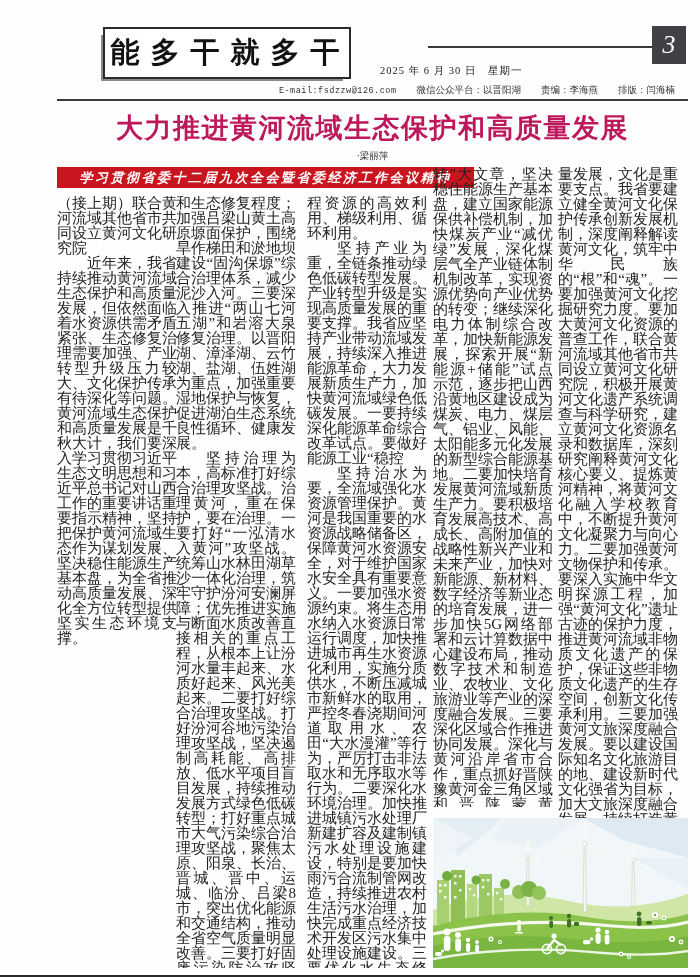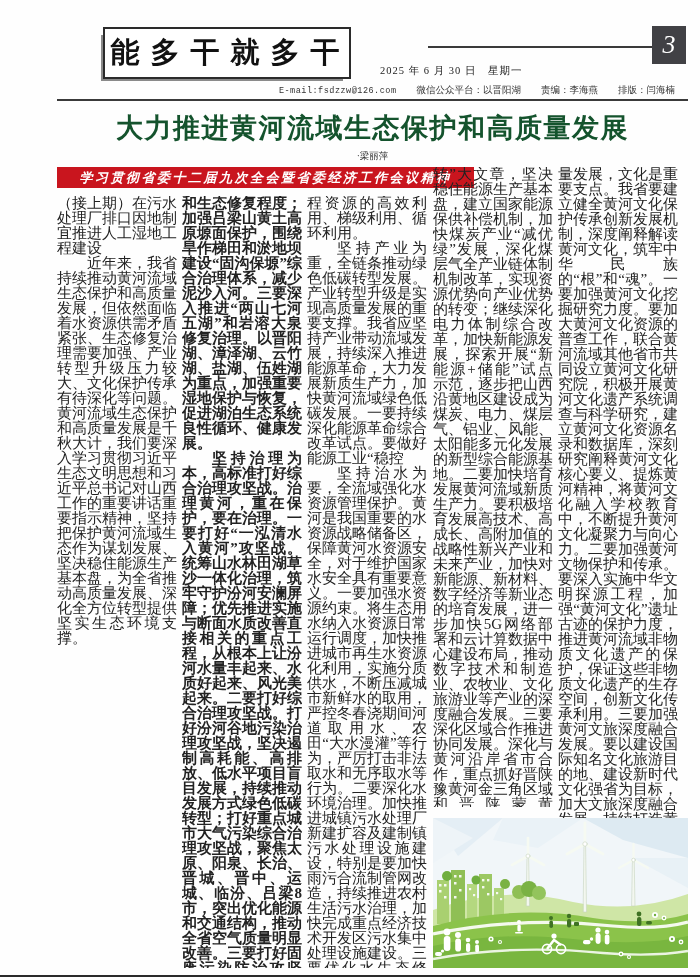--- a/index.html
+++ b/index.html
@@ -19,32 +19,32 @@
   .page-number{color:#fff;font-style:italic;font-size:26px;font-family:"Liberation Serif",serif;}
   .date-line{position:absolute;left:380px;top:64px;width:308px;text-align:left;
       font-size:10.5px;letter-spacing:1px;color:#222;}
   .info-line{position:absolute;left:44px;top:84px;width:631px;display:flex;justify-content:flex-end;
       gap:20px;font-size:9.5px;color:#333;align-items:baseline;}
   .email{font-family:"Liberation Mono","DejaVu Sans Mono",monospace;font-size:8.5px;letter-spacing:0.5px;}
   .header-bottom-rule{position:absolute;left:57px;top:99px;width:631px;height:2px;background:#3a3a3a;}
 
   
   .headline{position:absolute;left:57px;top:110px;width:631px;text-align:center;
-      font-size:27px;font-weight:600;letter-spacing:1.5px;color:#14532d;}
+      font-size:27px;font-weight:600;letter-spacing:1.5px;color:#be185d;}
   .byline{position:absolute;left:57px;top:150px;width:631px;text-align:center;font-size:9.5px;color:#333;}
   .banner{position:absolute;left:57px;top:167px;width:417px;height:21px;line-height:21px;
       color:#fff;text-align:center;font-size:13px;font-weight:700;font-style:italic;letter-spacing:2.5px;}
 
   
   .col{position:absolute;width:120px;font-size:15px;line-height:15px;text-align:justify;
       overflow:hidden;color:#222;}
   .col p{margin:0;}
   .col p.ind{text-indent:2em;}
   .col1{left:57px; top:196px;height:772px;}
-  .col2{left:182px;top:196px;height:772px;font-weight:bold;}
+  .col2{left:176px;top:196px;height:772px;}
   .col3{left:307px;top:196px;height:772px;}
   .col4{left:433px;top:167px;height:640px;}
   .col5{left:558px;top:167px;height:670px;}
   .source{font-weight:700;text-align:right;margin-top:3px;letter-spacing:0.5px;}
 
   
   .photo{position:absolute;left:433px;top:818px;width:255px;height:150px;overflow:hidden;}
 
   .footer-rule{position:absolute;left:0;top:975px;width:700px;height:2px;background:#2a2a2a;}
 </style>
@@ -67,21 +67,21 @@
     <span>责编：李海燕</span>
     <span>排版：闫海楠</span>
   </div>
   <div class="header-bottom-rule"></div>
 
   <h1 class="headline" style="margin:0;">大力推进黄河流域生态保护和高质量发展</h1>
   <div class="byline">·梁丽萍</div>
   <div class="banner" style="background:#c9151e;">学习贯彻省委十二届九次全会暨省委经济工作会议精神</div>
 
   <div class="col col1">
-    <p>（接上期）在污水处理厂排口因地制宜推进人工湿地工程建设</p>
+    <p>（接上期）联合黄河流域其他省市共同设立黄河文化研究院</p>
     <p class="ind">近年来，我省持续推动黄河流域生态保护和高质量发展，但依然面临着水资源供需矛盾紧张、生态修复治理需要加强、产业转型升级压力较大、文化保护传承有待深化等问题。黄河流域生态保护和高质量发展是千秋大计，我们要深入学习贯彻习近平生态文明思想和习近平总书记对山西工作的重要讲话重要指示精神，坚持把保护黄河流域生态作为谋划发展、坚决稳住能源生产基本盘，为全省推动高质量发展、深化全方位转型提供坚实生态环境支撑。</p>
   </div>
   <div class="col col2">
     <p>和生态修复程度；加强吕梁山黄土高原塬面保护，围绕旱作梯田和淤地坝建设“固沟保塬”综合治理体系，减少泥沙入河。三要深入推进“两山七河五湖”和岩溶大泉修复治理。以晋阳湖、漳泽湖、云竹湖、盐湖、伍姓湖为重点，加强重要湿地保护与恢复，促进湖泊生态系统良性循环、健康发展。</p>
     <p class="ind">坚持治理为本，高标准打好综合治理攻坚战。治理黄河，重在保护，要在治理。一要打好“一泓清水入黄河”攻坚战。统筹山水林田湖草沙一体化治理，筑牢守护汾河安澜屏障；优先推进实施与断面水质改善直接相关的重点工程，从根本上让汾河水量丰起来、水质好起来、风光美起来。二要打好综合治理攻坚战。打好汾河谷地污染治理攻坚战，坚决遏制高耗能、高排放、低水平项目盲目发展，持续推动发展方式绿色低碳转型；打好重点城市大气污染综合治理攻坚战，聚焦太原、阳泉、长治、晋城、晋中、运城、临汾、吕梁8市，突出优化能源和交通结构，推动全省空气质量明显改善。三要打好固废污染防治攻坚战。支持太原、晋城率先建设“无废”城市，探索钢铁、化工、建材等重点领域工业固体废物减量化路径，全面推进绿色矿山、“无废”矿区建设，全面加强固体废物综合治理，强化生产过</p>
   </div>
   <div class="col col3">
     <p>程资源的高效利用、梯级利用、循环利用。</p>
     <p class="ind">坚持产业为重，全链条推动绿色低碳转型发展。产业转型升级是实现高质量发展的重要支撑。我省应坚持产业带动流域发展，持续深入推进能源革命，大力发展新质生产力，加快黄河流域绿色低碳发展。一要持续深化能源革命综合改革试点。要做好能源工业“稳控</p>
     <p class="ind">坚持治水为要，全流域强化水资源管理保护。黄河是我国重要的水资源战略储备区，保障黄河水资源安全，对于维护国家水安全具有重要意义。一要加强水资源约束。将生态用水纳入水资源日常运行调度，加快推进城市再生水资源化利用，实施分质供水，不断压减城市新鲜水的取用，严控冬春浇期间河道取用水、农田“大水漫灌”等行为，严厉打击非法取水和无序取水等行为。二要深化水环境治理。加快推进城镇污水处理厂新建扩容及建制镇污水处理设施建设，特别是要加快雨污合流制管网改造，持续推进农村生活污水治理，加快完成重点经济技术开发区污水集中处理设施建设。三要优化水生态修复。加快推动重点河流生态复流，保障汾河干流生态流量，推进城镇污水处理厂出水生态化治理，以汾河、沁河等流域为试点，在污水处理厂排口因地制宜推进人工湿地工程建设。</p>

